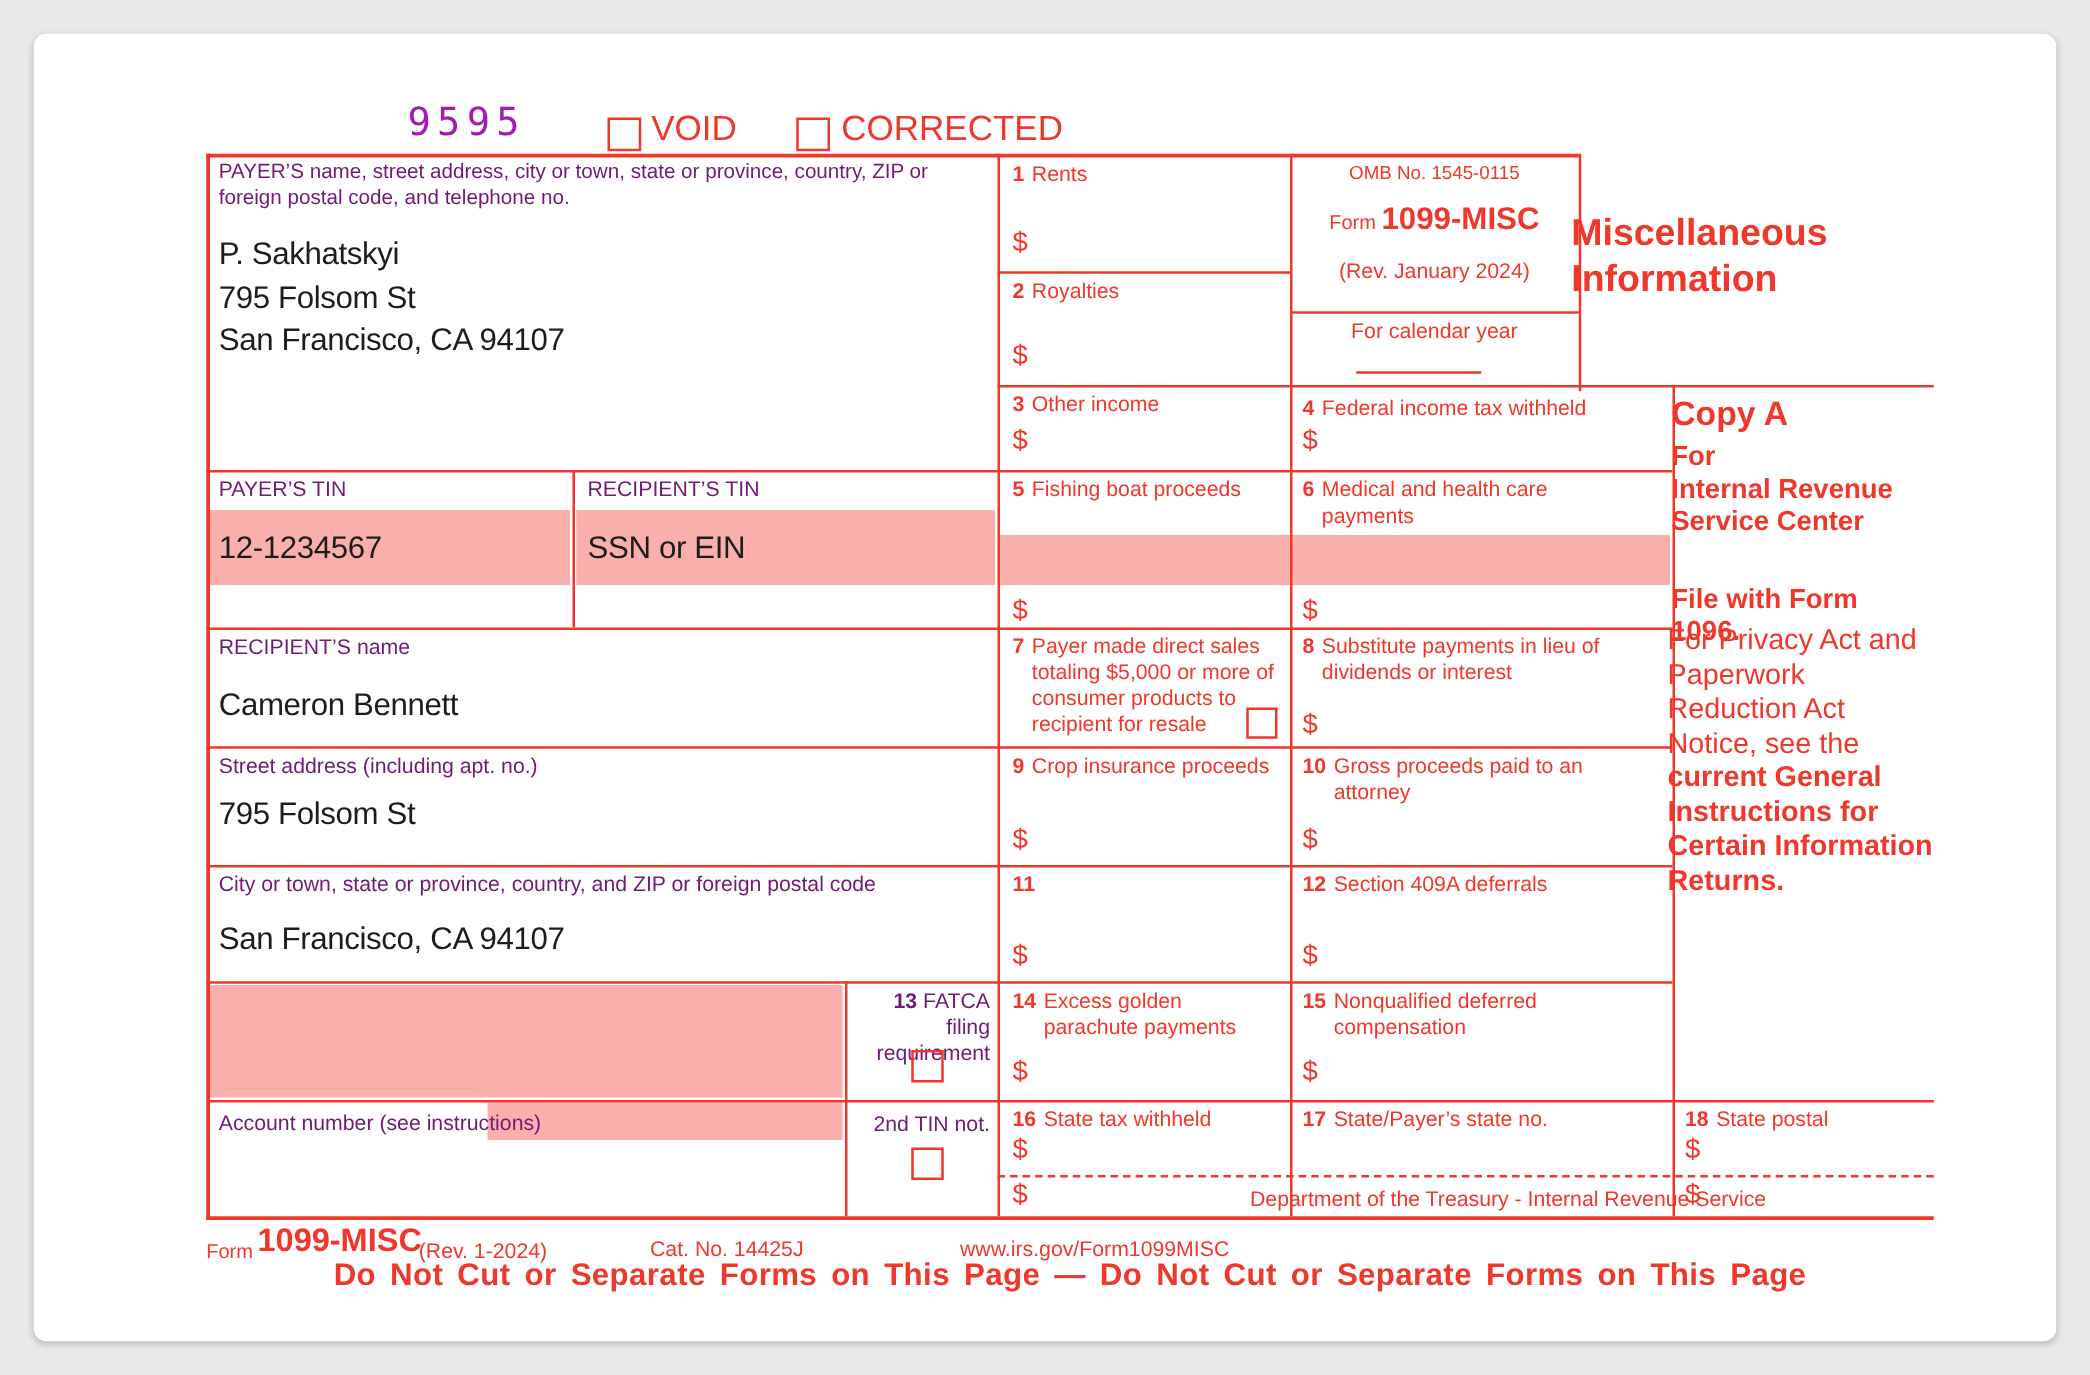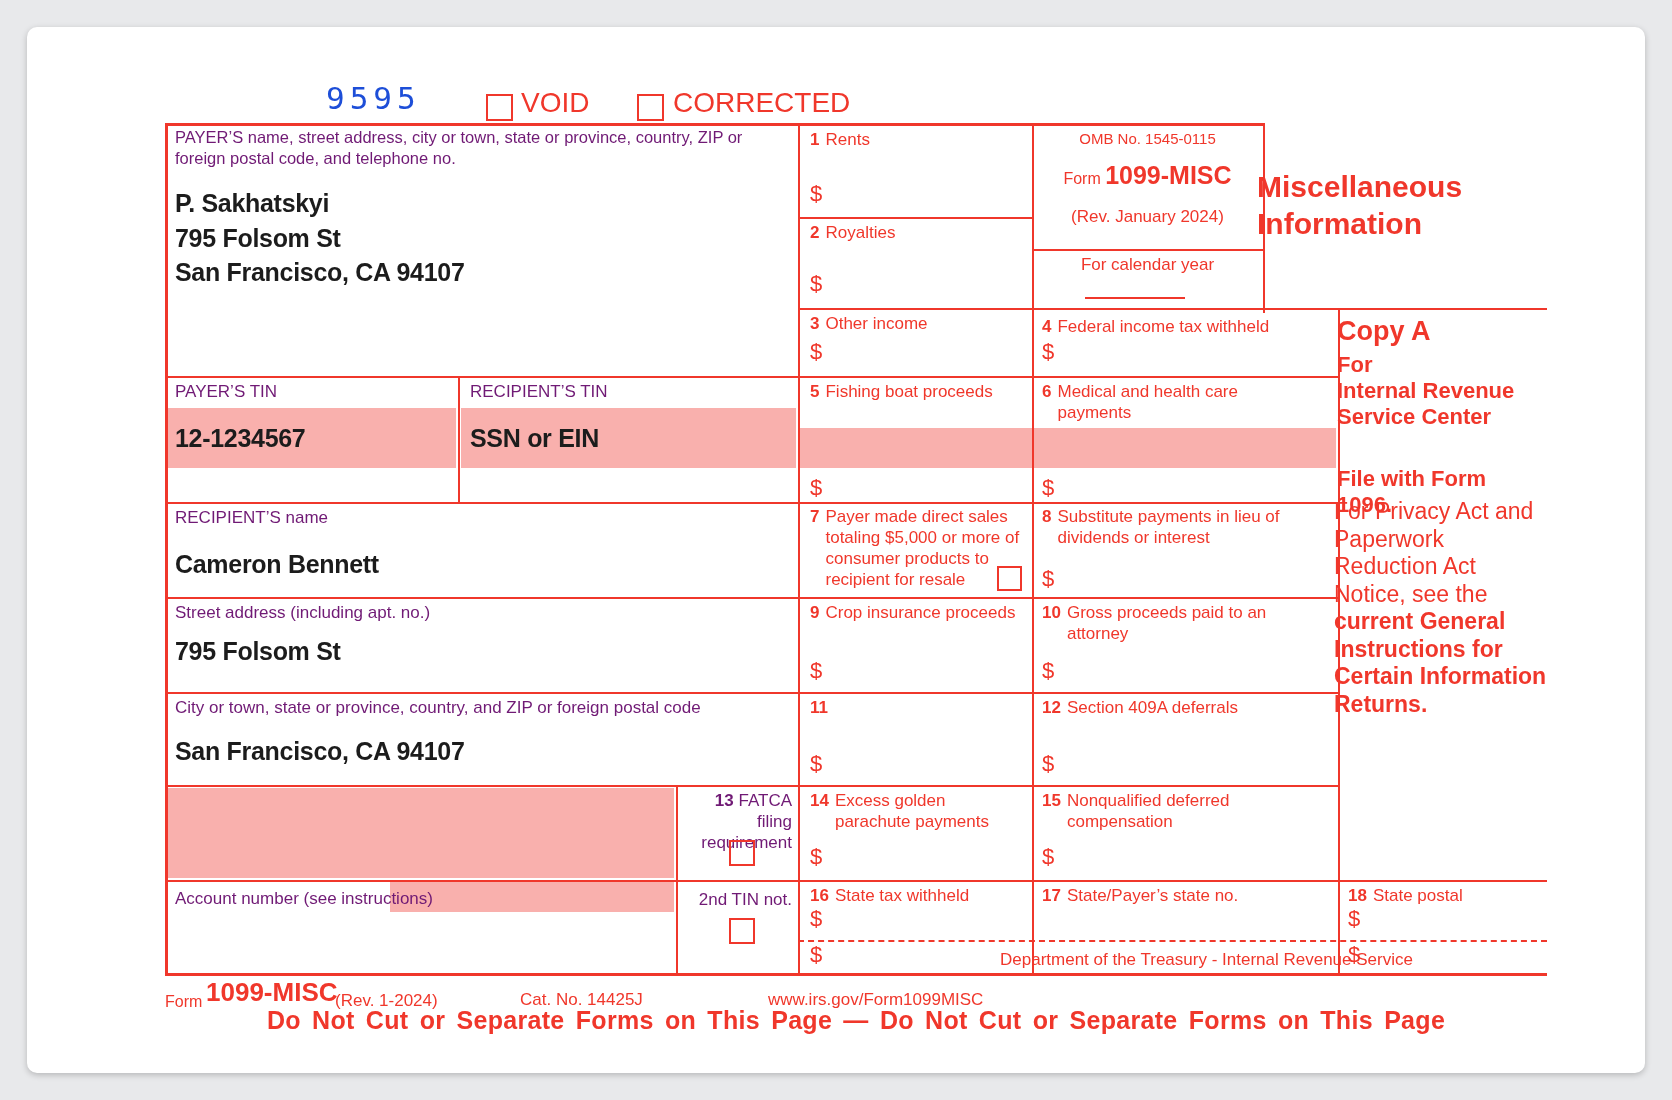--- a/index.html
+++ b/index.html
@@ -17,23 +17,23 @@
   .hl,.vl{position:absolute;background:#f0372b}
   .hl{height:2px}
   .vl{width:2px}
   .dash{position:absolute;border-top:2px dashed #f0372b;background:none}
   .pink{position:absolute;background:#f9b0ad}
   .cb{position:absolute;border:2px solid #f0372b;background:transparent}
   .rl{position:absolute;color:#701a75;font-size:17px;line-height:21px}
   .bx{position:absolute;color:#f0372b;font-size:17px;line-height:21px;display:flex;gap:6px;align-items:flex-start}
   .bx b{font-weight:700;white-space:nowrap}
   .dollar{position:absolute;color:#f0372b;font-size:22px;line-height:22px}
-  .bv{position:absolute;color:#1c1c1c;font-weight:700;font-size:25px;letter-spacing:-.3px;white-space:nowrap}
+  .bv{position:absolute;color:#1c1c1c;font-weight:400;font-size:25px;letter-spacing:-.3px;white-space:nowrap}
   .rtxt{position:absolute;color:#f0372b;}
-  .code{position:absolute;color:#1d4ed8;font-family:"DejaVu Sans Mono",monospace;font-size:31px;letter-spacing:5px}
+  .code{position:absolute;color:#a21caf;font-family:"DejaVu Sans Mono",monospace;font-size:31px;letter-spacing:5px}
   .hdrlbl{position:absolute;color:#f0372b;font-size:28px;font-weight:400;line-height:28px}
   .ombc{position:absolute;left:1034px;width:227px;color:#f0372b;text-align:center}
   .title{position:absolute;left:1257px;top:168px;width:290px;text-align:left;color:#f0372b;font-weight:700;font-size:30px;line-height:37px}
   .copyb{font-weight:700}
   .footsm{position:absolute;color:#f0372b;font-size:17px;line-height:20px}
 </style>
 </head>
 <body>
 
 <div class="card"></div>

